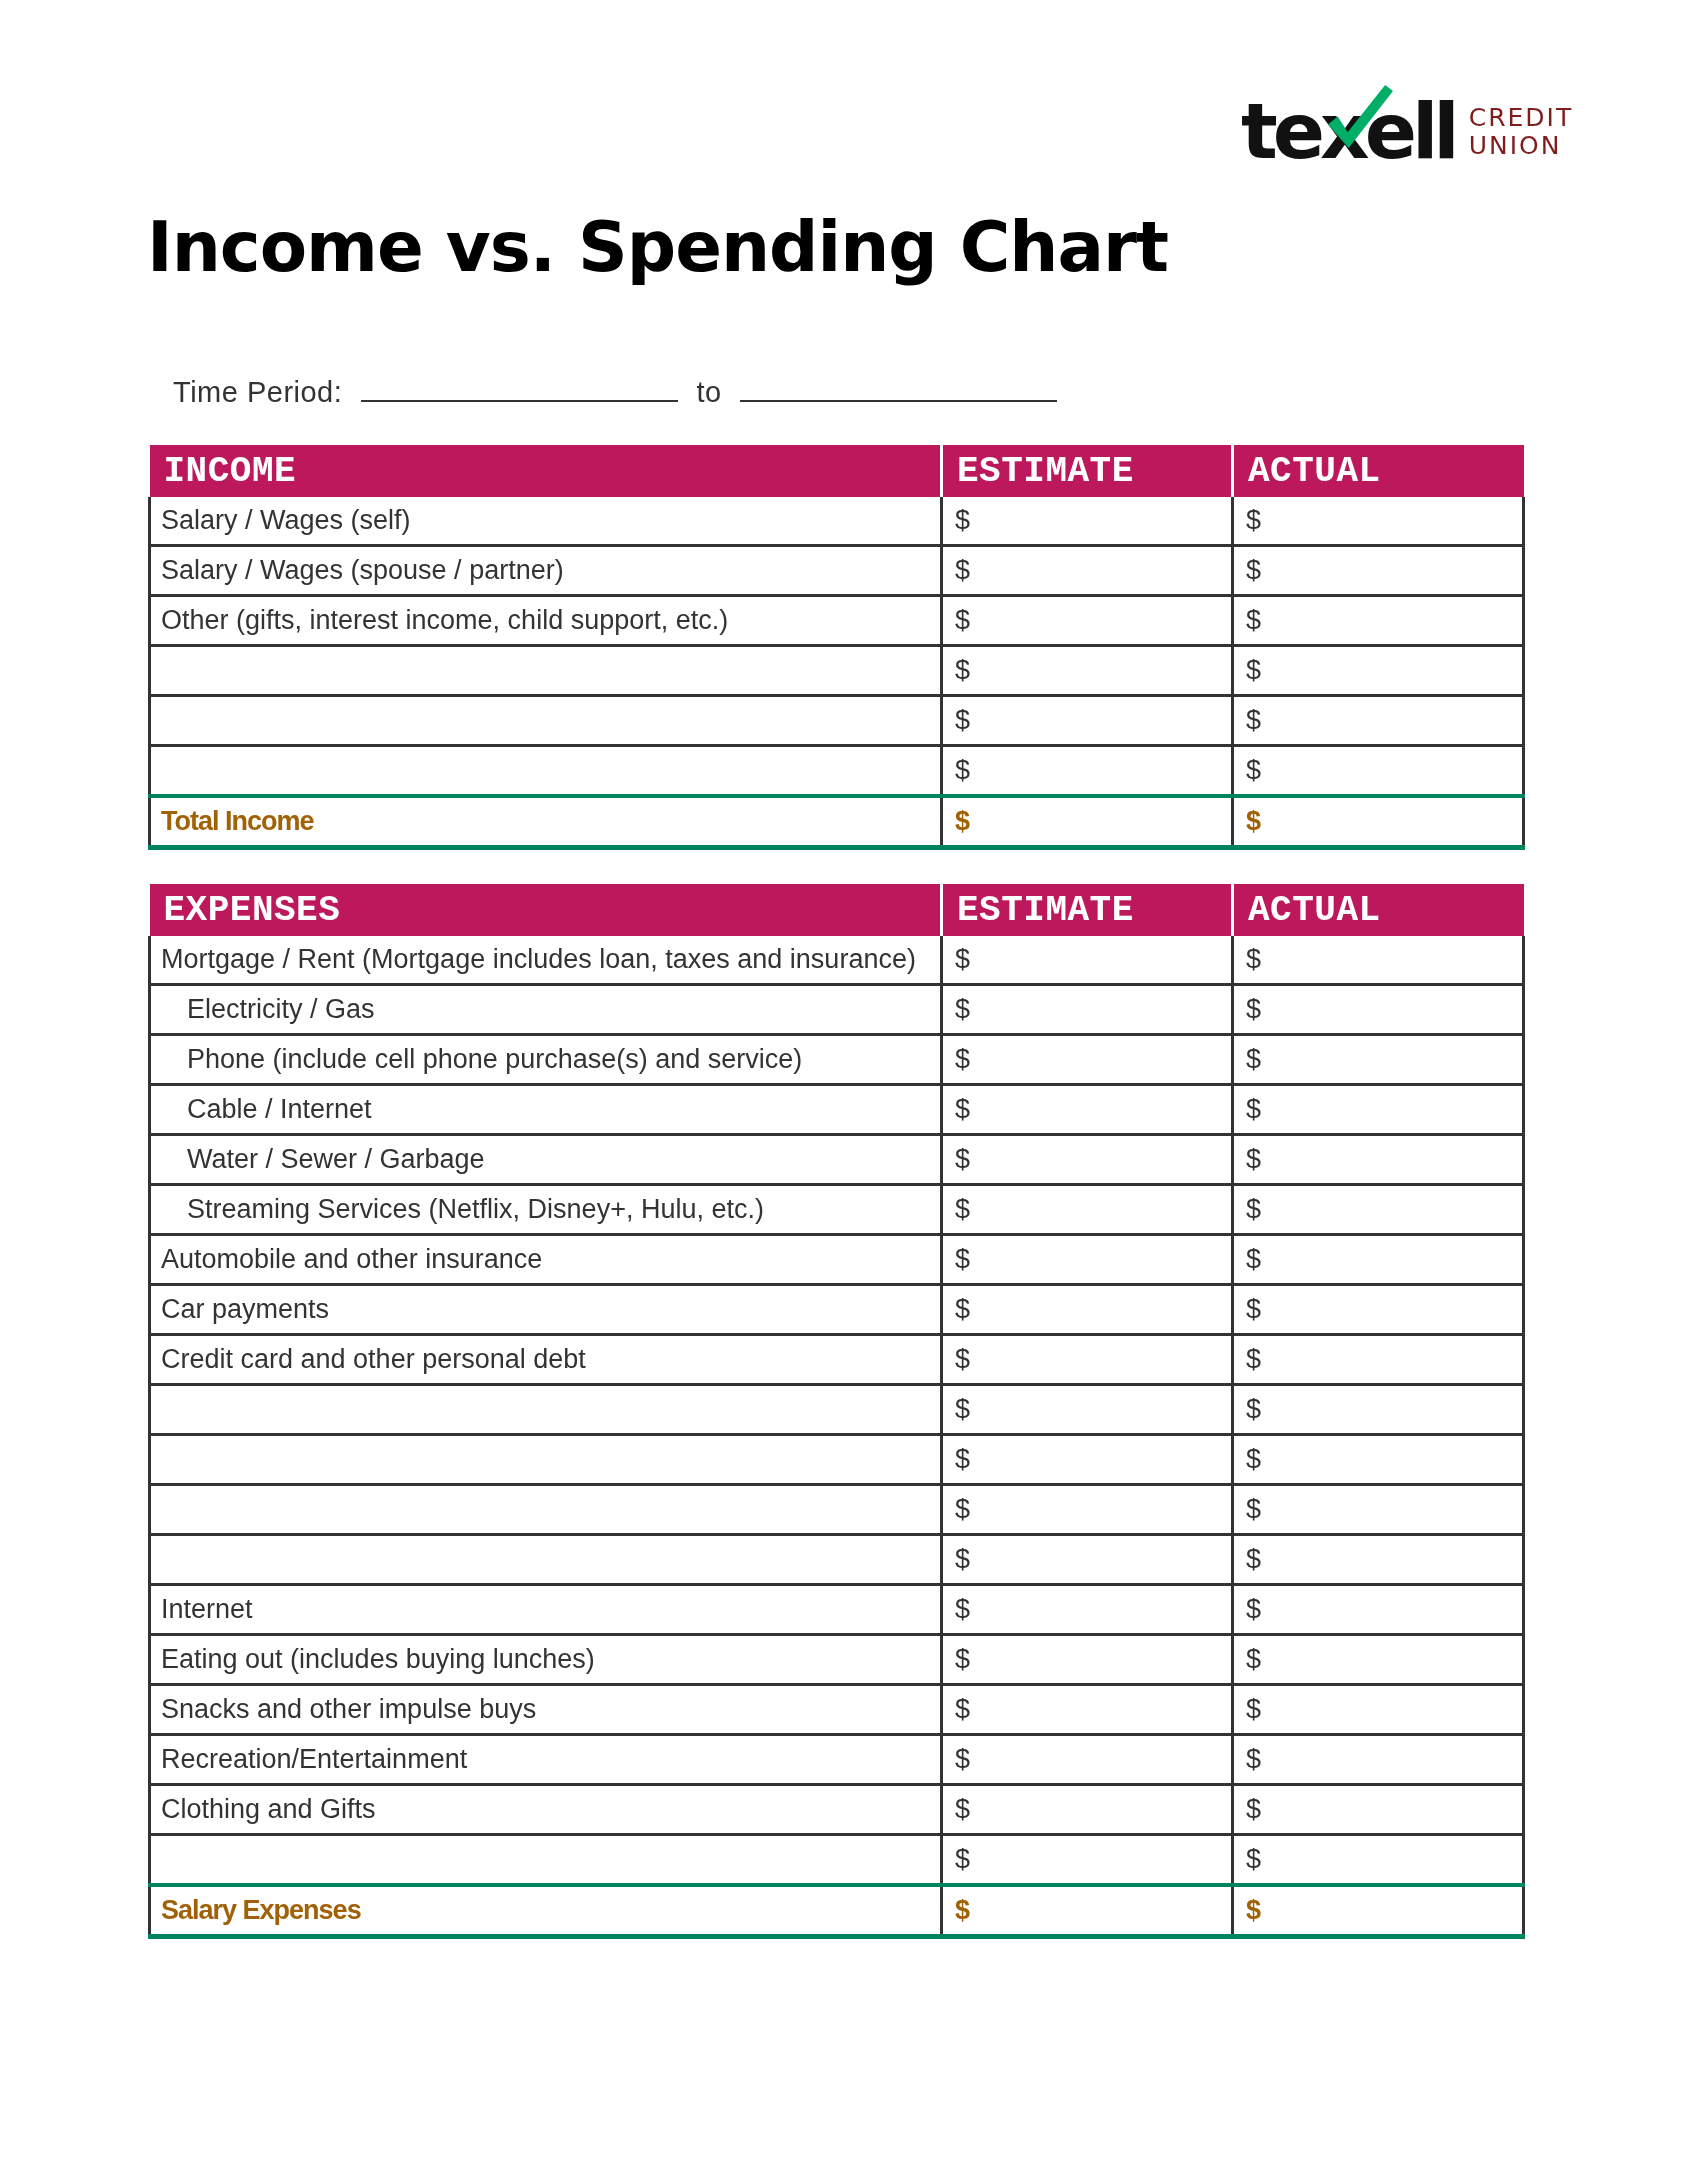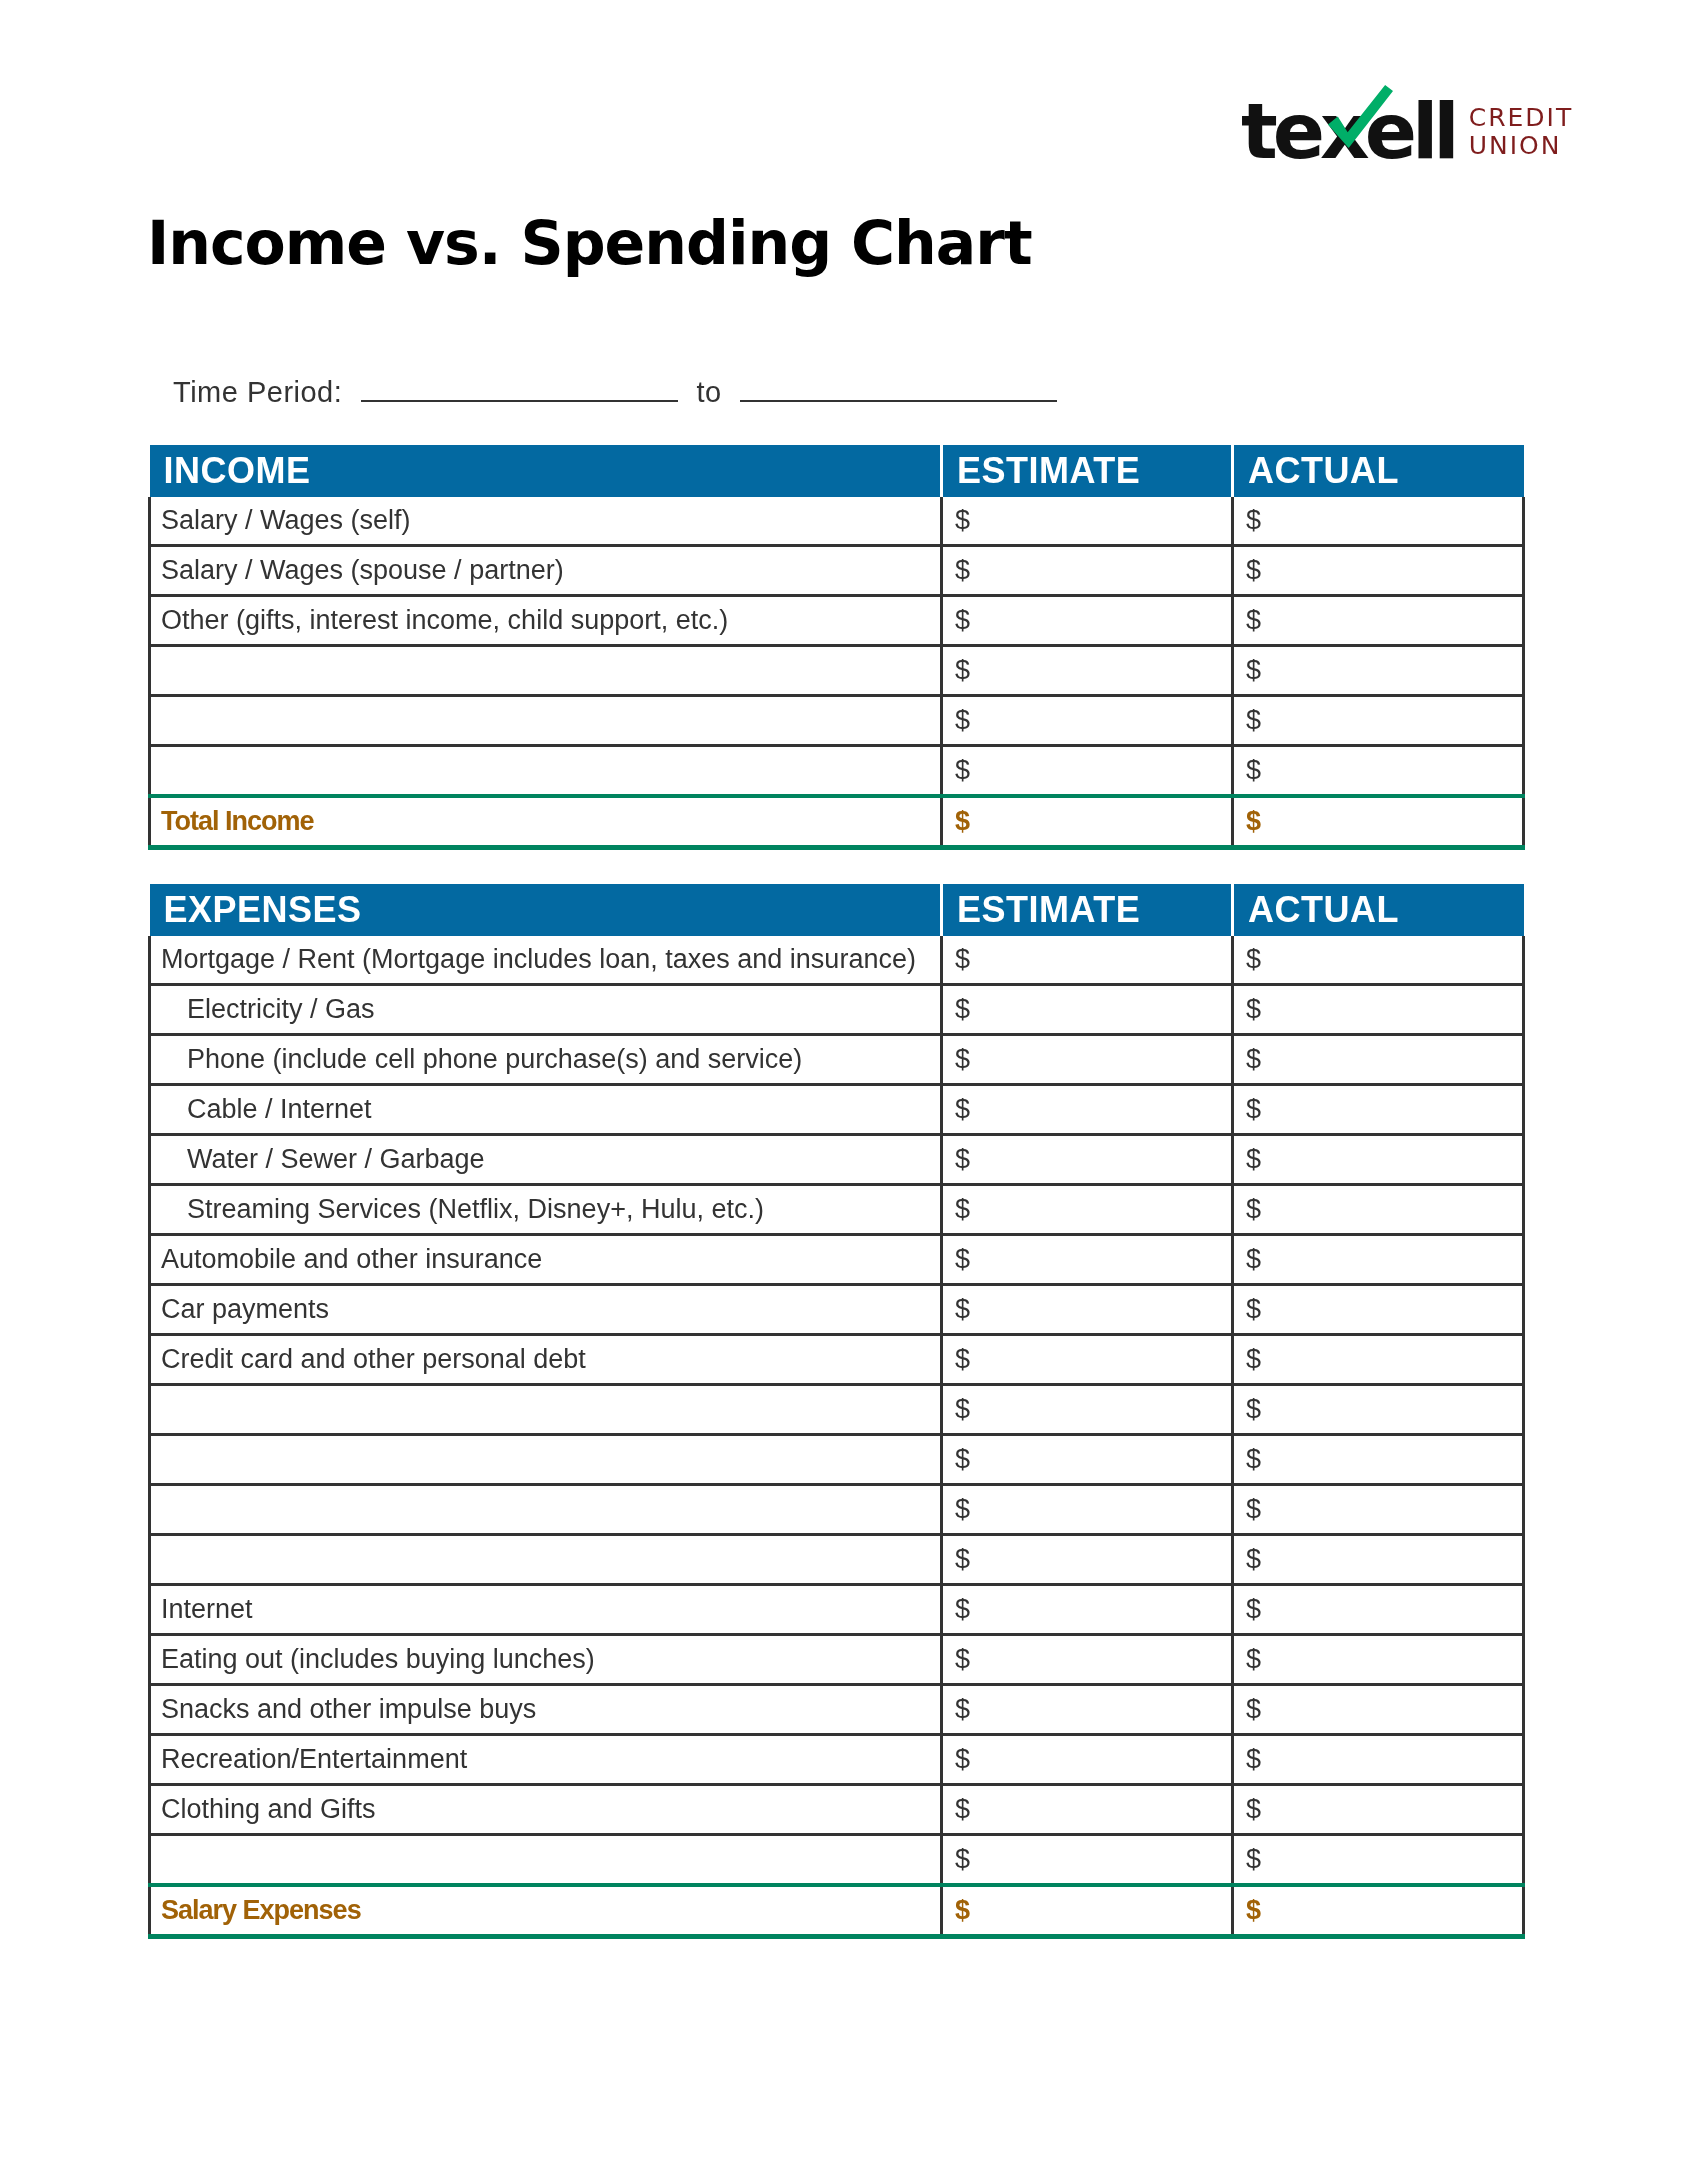--- a/index.html
+++ b/index.html
@@ -3,33 +3,33 @@
 <meta charset="utf-8">
 <style>
   html, body { margin: 0; padding: 0; background: #ffffff; }
   body { width: 1683px; height: 2178px; position: relative; font-family: "Liberation Sans", sans-serif; color: #231f20; }
 
   .logo { position: absolute; left: 1241px; top: 87px; height: 89px; display: flex; align-items: center; }
   .logo-word { position: relative; font-family: "DejaVu Sans", sans-serif; font-weight: bold; font-size: 77px; letter-spacing: -5px; color: #111; line-height: 1; }
   .logo-check { position: absolute; left: 83px; top: -10px; width: 69px; height: 69px; }
   .logo-sub { margin-left: 14px; font-family: "DejaVu Sans", sans-serif; font-size: 25px; line-height: 28px; letter-spacing: 2px; color: #7f1d1d; }
 
-  .title { position: absolute; left: 147px; top: 213px; margin: 0; font-family: "DejaVu Sans", sans-serif; font-weight: bold; font-size: 60px; letter-spacing: -1px; color: #000; line-height: 1; }
+  .title { position: absolute; left: 147px; top: 213px; margin: 0; font-family: "DejaVu Sans", sans-serif; font-weight: bold; font-size: 69px; letter-spacing: -1px; color: #000; line-height: 1; }
 
   .period { position: absolute; left: 149px; top: 374px; font-size: 29px; color: #333; letter-spacing: 0.5px; margin-left: 24px; }
   .period .blank { display: inline-block; width: 317px; border-bottom: 2px solid #333; height: 26px; vertical-align: baseline; margin: 0 10px; }
 
   .table { position: absolute; left: 148px; width: 1374px; border-collapse: collapse; table-layout: fixed; }
   .table.income { top: 445px; }
   .table.expenses { top: 884px; }
   .table col.c1 { width: 792px; }
   .table col.c2 { width: 291px; }
   .table col.c3 { width: 291px; }
 
-  .table th { background: #0369a1; color: #fff; text-align: left; font-family: Liberation Sans, sans-serif; font-weight: bold; font-size: 36px; height: 52px; padding: 0 0 0 14px; border-left: 3px solid #fff; letter-spacing: 0.5px; }
+  .table th { background: #be185d; color: #fff; text-align: left; font-family: Liberation Mono, monospace; font-weight: bold; font-size: 36px; height: 52px; padding: 0 0 0 14px; border-left: 3px solid #fff; letter-spacing: 0.5px; }
   .table th:first-child { border-left: none; }
 
   .table td { height: 47px; border: 3px solid #333; padding: 0 0 0 10px; font-size: 27px; color: #333; white-space: nowrap; }
   .table td.indent { padding-left: 36px; }
   .table td.money { padding-left: 12px; }
   .table tr.total td { border-top: 4px solid #00845f; border-bottom: 5px solid #00845f; font-weight: bold; color: #a16207; letter-spacing: -1px; }
   .table tr.total td.money { font-weight: bold; }
   .table tr:first-child td { border-top: none; }
 </style>
 </head>

